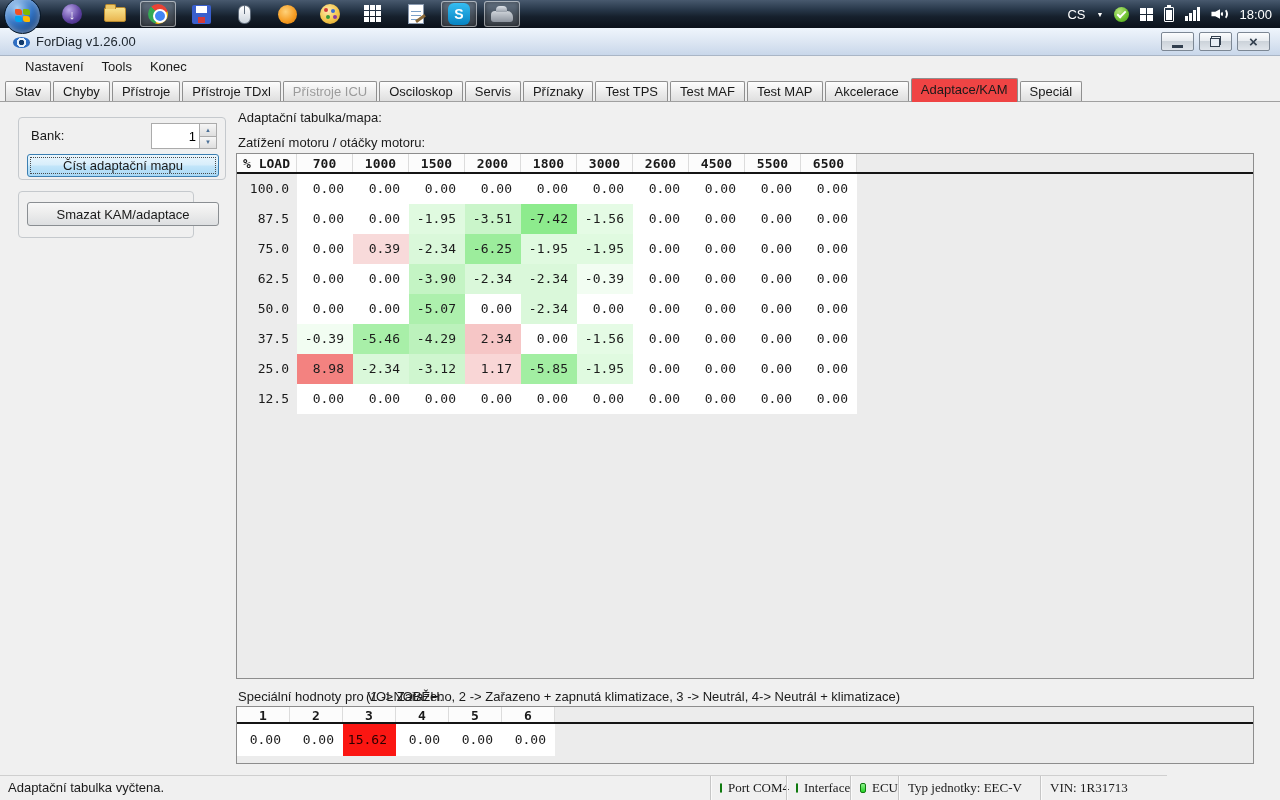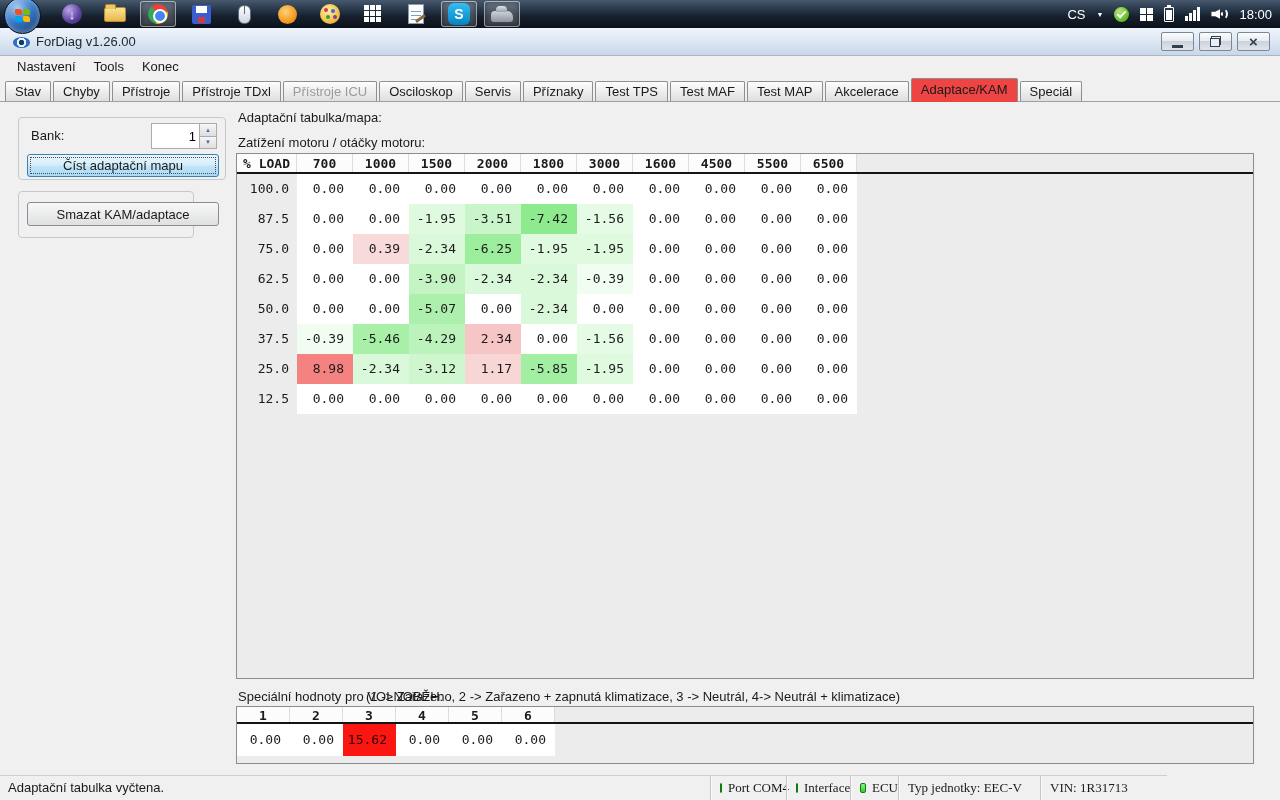--- a/index.html
+++ b/index.html
@@ -80,21 +80,21 @@
   .wbtns { position:absolute; right:10px; top:4px; display:flex; gap:5px; }
   .wbtn { width:33px; height:19px; border:1px solid #7c8794; border-radius:2px; display:flex; align-items:center; justify-content:center;
     background:linear-gradient(#fcfdfe,#e8ecf0 45%,#ccd3da 50%,#e0e5eb); }
   .g-min { width:11px; height:3px; background:#33404f; margin-top:9px; }
   .g-res { position:relative; width:11px; height:11px; }
   .g-res::before { content:""; position:absolute; right:0; top:0; width:8px; height:7px; border:1px solid #33404f; }
   .g-res::after { content:""; position:absolute; left:0; bottom:0; width:8px; height:7px; border:1px solid #33404f; background:#e8eef5; }
   .g-close { font-size:15px; font-weight:bold; color:#33404f; line-height:17px; }
 
   
-  .menubar { position:absolute; left:0; top:56px; width:1280px; height:21px; background:#f0f0f0; display:flex; align-items:center; padding-left:8px; }
+  .menubar { position:absolute; left:0; top:56px; width:1280px; height:21px; background:#f0f0f0; display:flex; align-items:center; padding-left:16px; }
   .menu-item { font-size:13px; padding:0 9px; line-height:21px; }
 
   
   .tabstrip { position:absolute; left:0; top:77px; width:1280px; height:24px; background:#f0f0f0;
     display:flex; align-items:flex-end; padding-left:5px; }
   .tab { height:20px; line-height:19px; padding:0 9px; font-size:13px; margin-right:2px; white-space:nowrap;
     background:linear-gradient(#fdfdfd,#ececec 55%,#dfdfdf); border:1px solid #8f8f8f; border-bottom:none;
     border-radius:2px 2px 0 0; position:relative; z-index:1; }
   .tab.active { height:24px; line-height:22px; background:#ef4444; z-index:5; margin-bottom:-1px; }
   .tab.disabled { color:#9b9b9b; }
@@ -298,21 +298,21 @@
 
   <div class="panel" id="map-panel">
     <div class="hdr">
         <div class="hdr-cell first">% LOAD</div>
         <div class="hdr-cell">700</div>
         <div class="hdr-cell">1000</div>
         <div class="hdr-cell">1500</div>
         <div class="hdr-cell">2000</div>
         <div class="hdr-cell">1800</div>
         <div class="hdr-cell">3000</div>
-        <div class="hdr-cell">1600</div>
+        <div class="hdr-cell">2600</div>
         <div class="hdr-cell">4500</div>
         <div class="hdr-cell">5500</div>
         <div class="hdr-cell">6500</div>
         <div class="hdr-fill"></div>
       </div>
     <div id="map-body">
         <div class="mrow">
           <div class="row-label">100.0</div>
           <div class="cell">0.00</div>
           <div class="cell">0.00</div>

